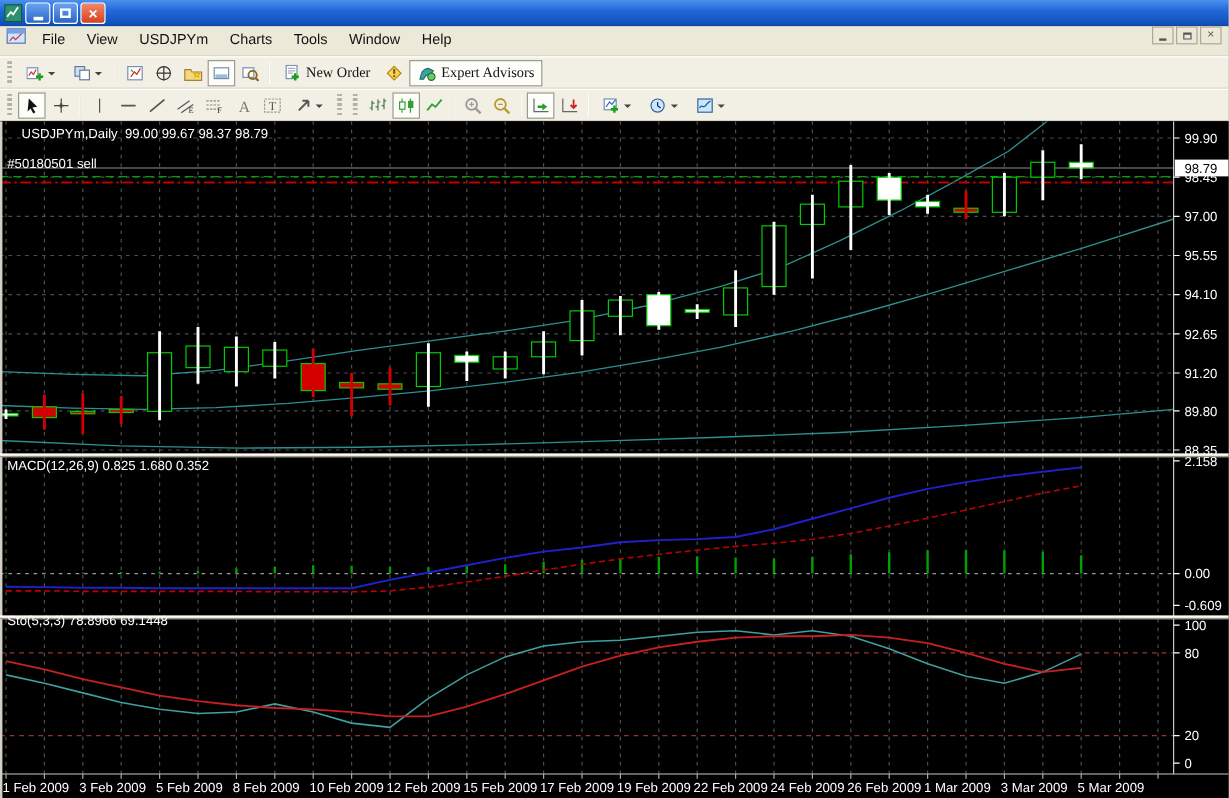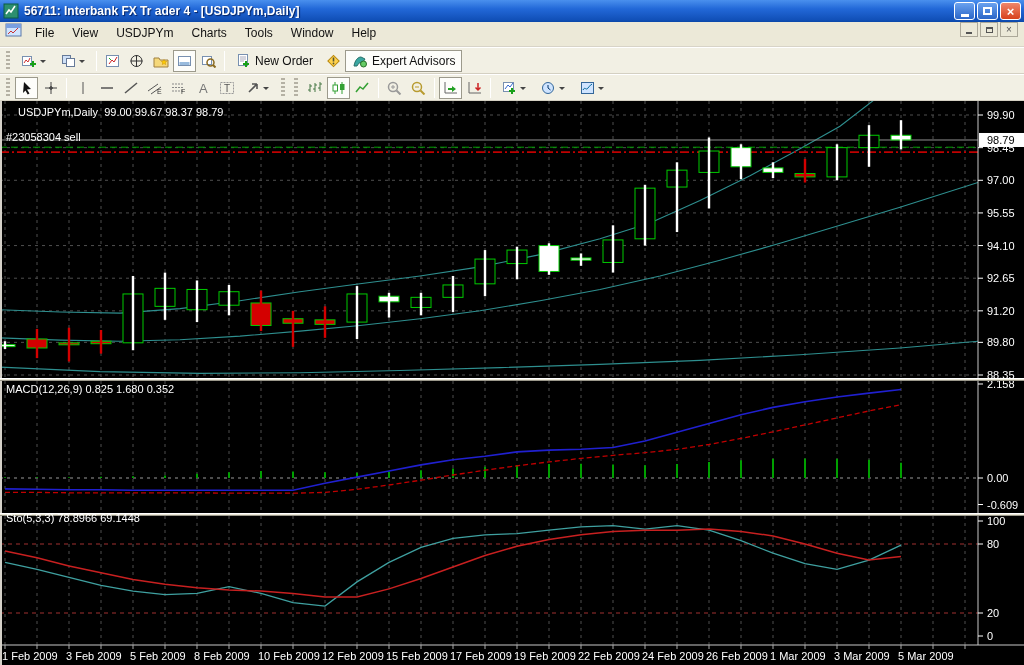--- a/index.html
+++ b/index.html
@@ -27,21 +27,21 @@
   #menu-items{display:flex;flex:1;}
   .menu-item{font-size:12px;color:#111;padding:4px 9px;cursor:default;}
   .mdi-controls{display:flex;margin-right:4px;}
   .mbtn{width:18px;height:15px;border:1px solid #ACA899;background:#ECE9D8;margin-left:2px;
     display:flex;align-items:center;justify-content:center;color:#555;font-size:10px;line-height:1;}
   .mglyph-min{width:6px;border-bottom:2px solid #555;margin-top:6px;}
   .mglyph-res{width:7px;height:6px;border:1px solid #555;border-top:2px solid #555;}
 
   
   .toolbar{height:27px;display:flex;align-items:center;background:#F2F0E4;
-    border-top:1px solid #fff;border-bottom:1px solid #d4d0c2;padding:0 2px;gap:1px;}
+    border-top:1px solid #fff;border-bottom:1px solid #d4d0c2;padding:0 2px;gap:1px;font-family:Liberation Serif, serif;}
   .grip{width:4px;height:20px;margin:0 4px;
     background:repeating-linear-gradient(180deg,#b5b1a4 0 2px,transparent 2px 4px);}
   .sep{width:1px;height:20px;background:#C6C3B3;border-right:1px solid #fff;margin:0 3px;}
   .tbtn{min-width:23px;height:22px;display:flex;align-items:center;justify-content:center;
     border:1px solid transparent;color:#333;cursor:default;}
   .tbtn.pressed{background:#FDFDFA;border:1px solid #9c9a8c;}
   .tf{min-width:28px;font-size:11px;color:#444;}
   .text-btn{padding:0 6px;font-size:12px;white-space:nowrap;}
   .text-btn .lbl{margin-left:4px;color:#111;}
   .car{width:0;height:0;border:3px solid transparent;border-top-color:#444;margin-left:3px;margin-top:4px;}
@@ -59,21 +59,20 @@
 
 <div class="app">
 
   <div class="titlebar">
     <span class="app-icon">
       <svg viewBox="0 0 16 16" width="16" height="16">
           <rect x="1" y="1" width="14" height="14" fill="#2d8f6f" stroke="#0c5c44"></rect>
           <path d="M3 11l3-4 2 2 4-6" stroke="#fff" fill="none" stroke-width="1.5"></path>
         </svg>
     </span>
-    <span class="title-text">56711: Interbank FX Tr ader 4 - [USDJPYm,Daily]</span>
     <span class="winbtn min">
         <span class="glyph-min"></span>
       </span>
     <span class="winbtn res">
         <span class="glyph-res"></span>
       </span>
     <span class="winbtn close">
         <span>×</span>
       </span>
   </div>
@@ -665,20 +664,20 @@
         <text x="514" y="559" fill="#fff">19 Feb 2009</text>
         <text x="578" y="559" fill="#fff">22 Feb 2009</text>
         <text x="642" y="559" fill="#fff">24 Feb 2009</text>
         <text x="706" y="559" fill="#fff">26 Feb 2009</text>
         <text x="770" y="559" fill="#fff">1 Mar 2009</text>
         <text x="834" y="559" fill="#fff">3 Mar 2009</text>
         <text x="898" y="559" fill="#fff">5 Mar 2009</text>
         <rect x="0" y="0" width="2" height="564" fill="#D4D0C8"></rect>
       </svg>
     <div class="chart-label" style="top:5px;left:18px">USDJPYm,Daily  99.00 99.67 98.37 98.79</div>
-    <div class="chart-label" style="top:30px;left:6px">#23058304 sell</div>
+    <div class="chart-label" style="top:30px;left:6px">#50180501 sell</div>
     <div class="panel-sep" style="top:277px"></div>
     <div class="panel-sep" style="top:412px"></div>
     <div class="chart-label" style="top:282px;left:6px">MACD(12,26,9) 0.825 1.680 0.352</div>
     <div class="chart-label" style="top:411px;left:6px">Sto(5,3,3) 78.8966 69.1448</div>
   </div>
 
 </div>
 
 </body></html>

